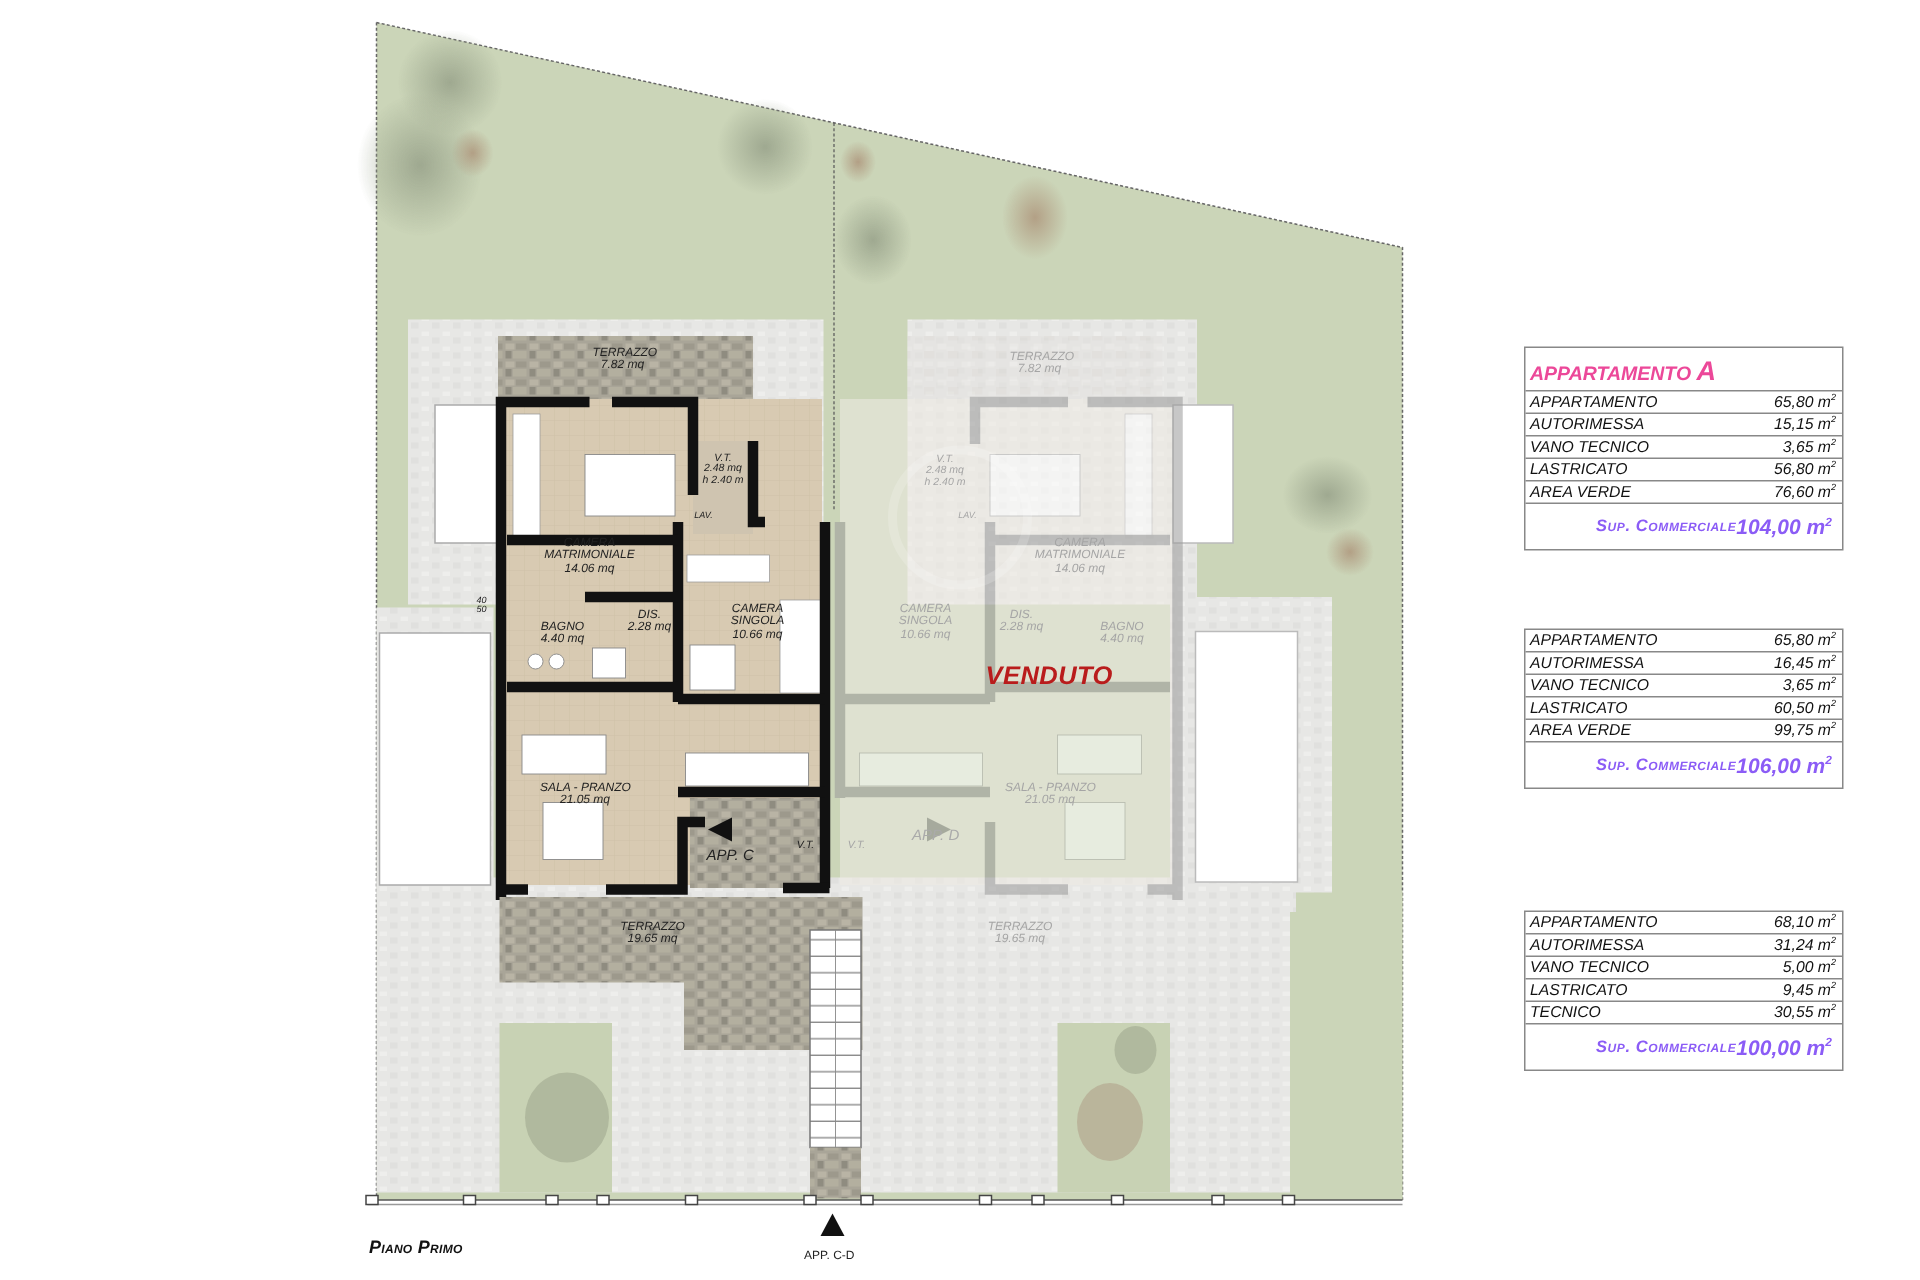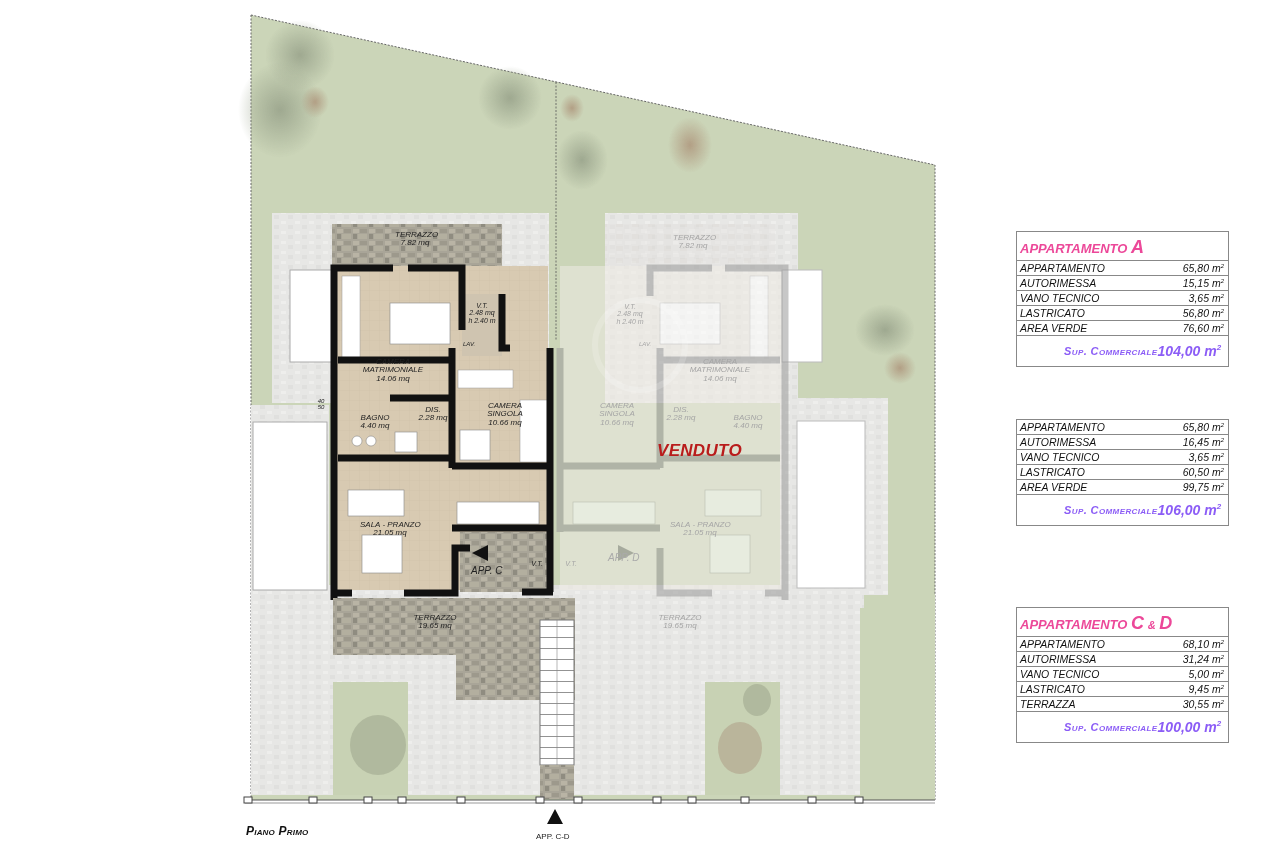--- a/index.html
+++ b/index.html
@@ -349,40 +349,37 @@
       <span>AREA VERDE</span>
       <span><span>99,75 m</span><sup>2</sup></span>
     </div>
   <div class="total">
       <span class="tl">Sup. Commerciale</span>
       <span class="tv"><span>106,00 m</span><sup>2</sup></span>
     </div>
 </div>
 
 <div class="spec" style="left:1016px;top:607px;">
-  <div class="head">
-    <span>APPARTAMENTO</span> <span class="big">C</span> <span class="amp">&amp;</span> <span class="big">D</span>
-  </div>
   <div class="row">
       <span>APPARTAMENTO</span>
       <span><span>68,10 m</span><sup>2</sup></span>
     </div>
   <div class="row">
       <span>AUTORIMESSA</span>
       <span><span>31,24 m</span><sup>2</sup></span>
     </div>
   <div class="row">
       <span>VANO TECNICO</span>
       <span><span>5,00 m</span><sup>2</sup></span>
     </div>
   <div class="row">
       <span>LASTRICATO</span>
       <span><span>9,45 m</span><sup>2</sup></span>
     </div>
   <div class="row">
-      <span>TERRAZZA</span>
+      <span>TECNICO</span>
       <span><span>30,55 m</span><sup>2</sup></span>
     </div>
   <div class="total">
       <span class="tl">Sup. Commerciale</span>
       <span class="tv"><span>100,00 m</span><sup>2</sup></span>
     </div>
 </div>
 
 </body></html>

